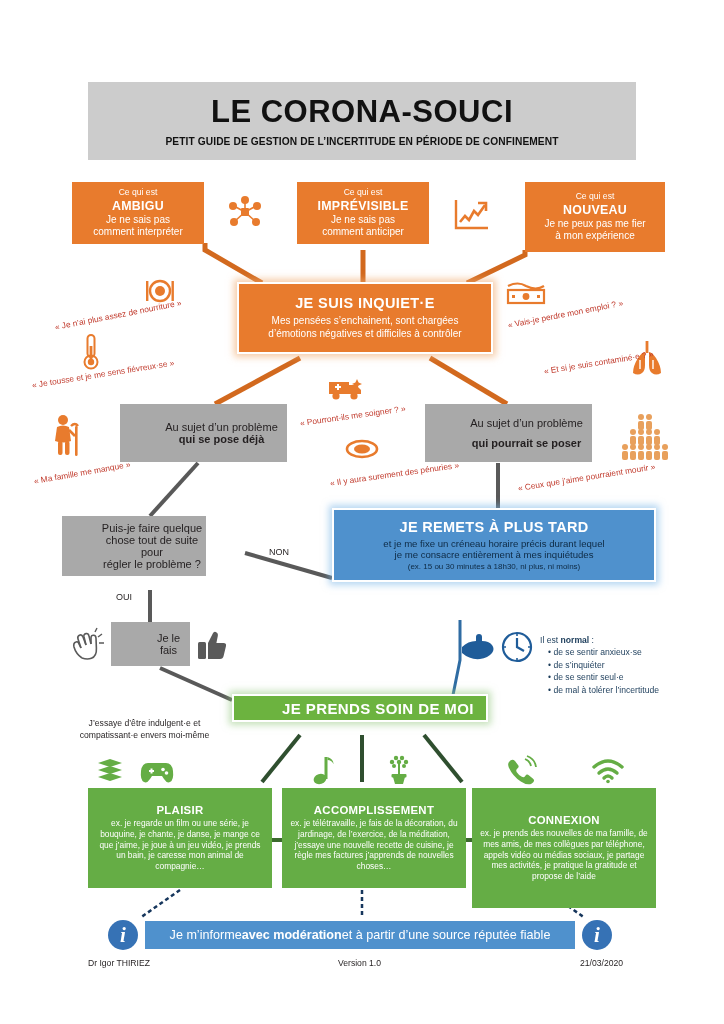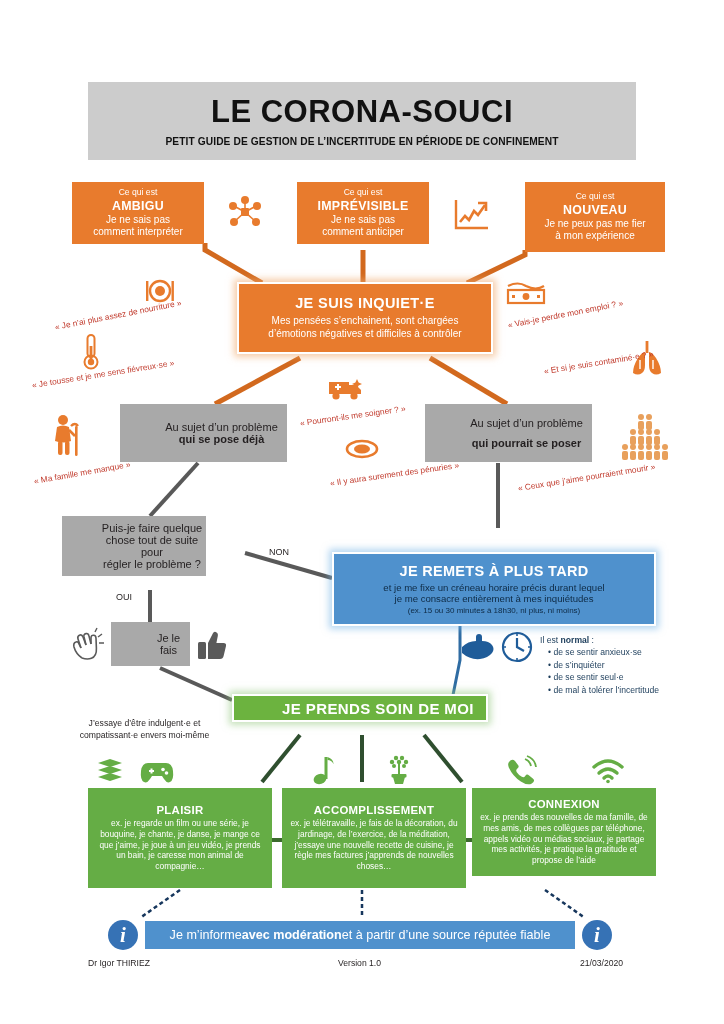--- a/index.html
+++ b/index.html
@@ -315,21 +315,21 @@
 </div>
 <div class="abs" style="left:197px;top:628px;">
   <svg width="34" height="34" viewBox="0 0 34 34">
     <g fill="#5a5a5a">
       <rect x="1" y="14" width="8" height="17" rx="1.5"></rect>
       <path d="M11 31 h12 q3 0 3.6-3 l2.4-10 q0.6-3 -2.6-3 h-7 l1.4-7 q0.6-3 -2-4 q-2-0.8 -3 1.6 l-4.8 9.4 z"></path>
     </g>
   </svg>
 </div>
 
-<div class="abs box blue" style="left:332px;top:552px;width:324px;height:74px;padding:8px 10px;">
+<div class="abs box blue" style="left:332px;top:508px;width:324px;height:74px;padding:8px 10px;">
   <div style="font-size:14.5px;font-weight:bold;letter-spacing:.3px;">JE REMETS À PLUS TARD</div>
   <div style="font-size:9.6px;color:#0e2a44;margin-top:3px;">et je me fixe un créneau horaire précis durant lequel</div>
   <div style="font-size:9.6px;color:#0e2a44;">je me consacre entièrement à mes inquiétudes</div>
   <div style="font-size:8px;color:#0e2a44;margin-top:2px;">(ex. 15 ou 30 minutes à 18h30, ni plus, ni moins)</div>
 </div>
 
 <div class="abs" style="left:460px;top:632px;">
   <svg width="36" height="30" viewBox="0 0 36 30">
     <path d="M2 15 q6-6 14-6 l0-4 q0-3 3-3 q3 0 3 3 l0 4 q7 0 10 4 q3 4 0 8 q-4 5 -12 6 q-10 1 -18-6 z" fill="#1f5c99"></path>
   </svg>
@@ -429,21 +429,21 @@
 </div>
 
 <div class="abs box green" style="left:88px;top:788px;width:184px;height:100px;padding:4px 7px;">
   <div style="font-size:11.4px;font-weight:bold;letter-spacing:.3px;">PLAISIR</div>
   <div style="font-size:8.4px;line-height:1.3;margin-top:2px;">ex. je regarde un film ou une série, je bouquine, je chante, je danse, je mange ce que j’aime, je joue à un jeu vidéo, je prends un bain, je caresse mon animal de compagnie…</div>
 </div>
 <div class="abs box green" style="left:282px;top:788px;width:184px;height:100px;padding:4px 7px;">
   <div style="font-size:11.4px;font-weight:bold;letter-spacing:.3px;">ACCOMPLISSEMENT</div>
   <div style="font-size:8.4px;line-height:1.3;margin-top:2px;">ex. je télétravaille, je fais de la décoration, du jardinage, de l’exercice, de la méditation, j’essaye une nouvelle recette de cuisine, je règle mes factures j’apprends de nouvelles choses…</div>
 </div>
-<div class="abs box green" style="left:472px;top:788px;width:184px;height:88px;padding:4px 7px;">
+<div class="abs box green" style="left:472px;top:788px;width:184px;height:120px;padding:4px 7px;">
   <div style="font-size:11.4px;font-weight:bold;letter-spacing:.3px;">CONNEXION</div>
   <div style="font-size:8.4px;line-height:1.3;margin-top:2px;">ex. je prends des nouvelles de ma famille, de mes amis, de mes collègues par téléphone, appels vidéo ou médias sociaux, je partage mes activités, je pratique la gratitude et propose de l’aide</div>
 </div>
 
 <div class="abs" style="left:108px;top:920px;">
   <div class="icircle">i</div>
 </div>
 <div class="abs" id="infobar" style="left:145px;top:921px;width:430px;height:28px;">
   <span>Je m’informe </span>
     <b>avec modération</b>

